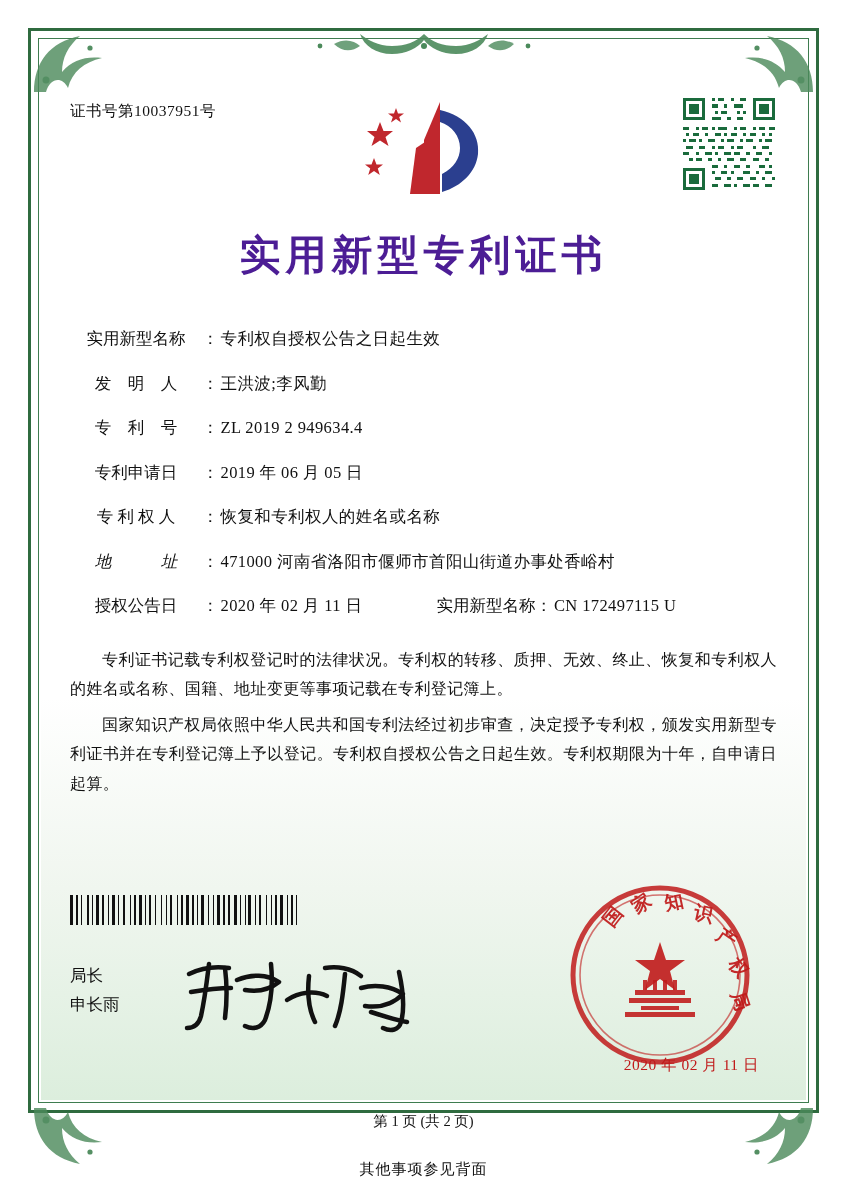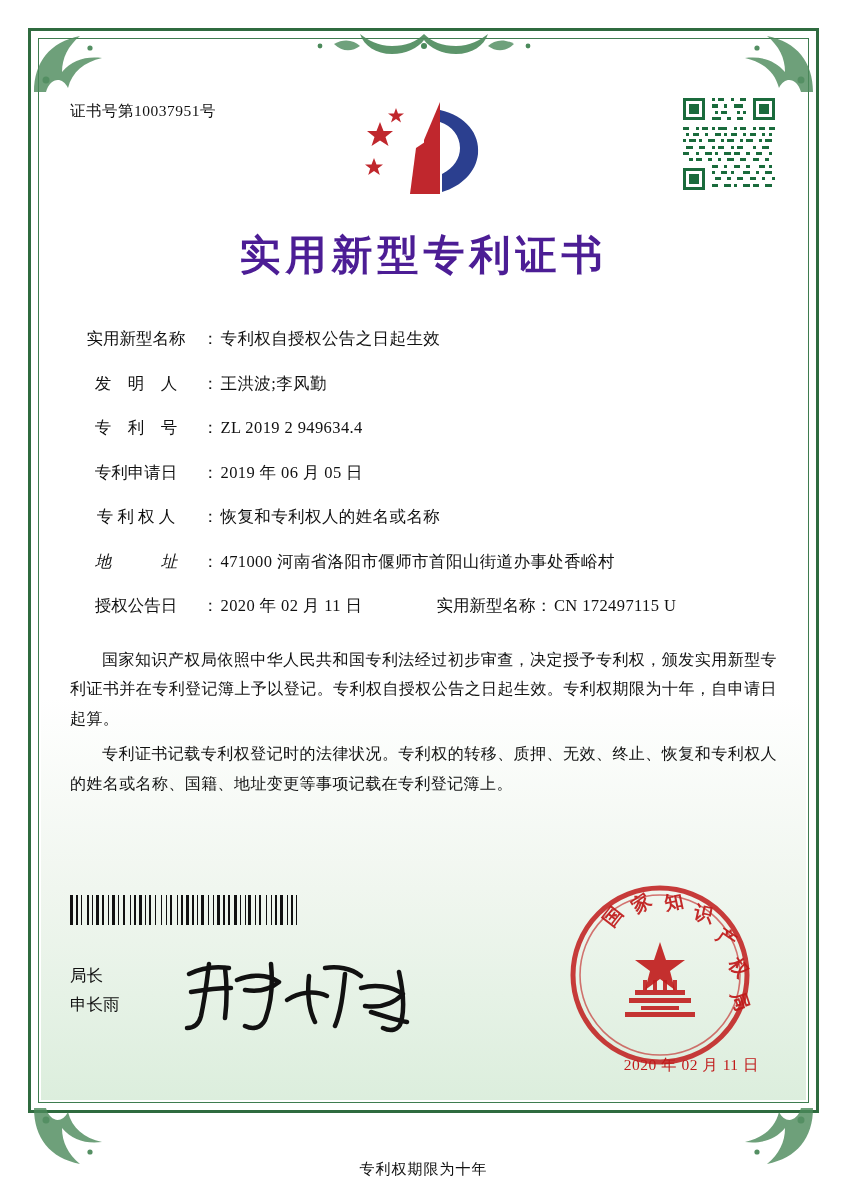--- a/index.html
+++ b/index.html
@@ -433,22 +433,22 @@
         <span class="f-value">2020 年 02 月 11 日</span>
         <span class="part2">
           <span>实用新型名称</span>
           <span class="f-colon">：</span>
           <span class="f-value">CN 172497115 U</span>
         </span>
       </div>
 
     </div>
 
+    <div class="para">专利证书记载专利权登记时的法律状况。专利权的转移、质押、无效、终止、恢复和专利权人的姓名或名称、国籍、地址变更等事项记载在专利登记簿上。</div>
     <div class="para">国家知识产权局依照中华人民共和国专利法经过初步审查，决定授予专利权，颁发实用新型专利证书并在专利登记簿上予以登记。专利权自授权公告之日起生效。专利权期限为十年，自申请日起算。</div>
-    <div class="para">专利证书记载专利权登记时的法律状况。专利权的转移、质押、无效、终止、恢复和专利权人的姓名或名称、国籍、地址变更等事项记载在专利登记簿上。</div>
   </div>
 
   <div class="barcode">
       <i style="width: 3px;"></i>
       <i style="width: 1px; background: transparent;"></i>
       <i style="width: 2px;"></i>
       <i style="width: 1px; background: transparent;"></i>
       <i style="width: 1px;"></i>
       <i style="width: 3px; background: transparent;"></i>
       <i style="width: 2px;"></i>
@@ -584,15 +584,16 @@
         <text x="128" y="38" transform="rotate(12 128 38)">识</text>
         <text x="150" y="58" transform="rotate(34 150 58)">产</text>
         <text x="163" y="84" transform="rotate(52 163 84)">权</text>
         <text x="166" y="114" transform="rotate(72 166 114)">局</text>
       </g>
     </svg>
   </div>
 
   <div class="seal-date">2020 年 02 月 11 日</div>
 
-  <div class="footer-note">专利权期限为十年</div>
+  <div class="page-num">第 1 页 (共 2 页)</div>
+  <div class="footer-note">其他事项参见背面</div>
 
 </div>
 
 </body></html>

